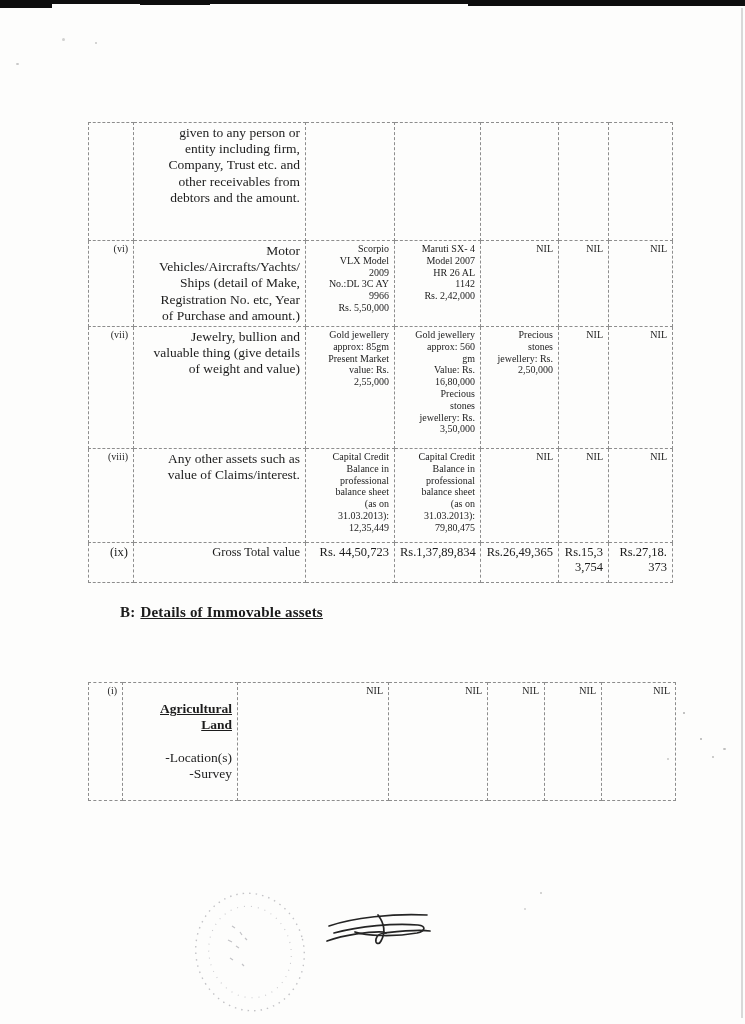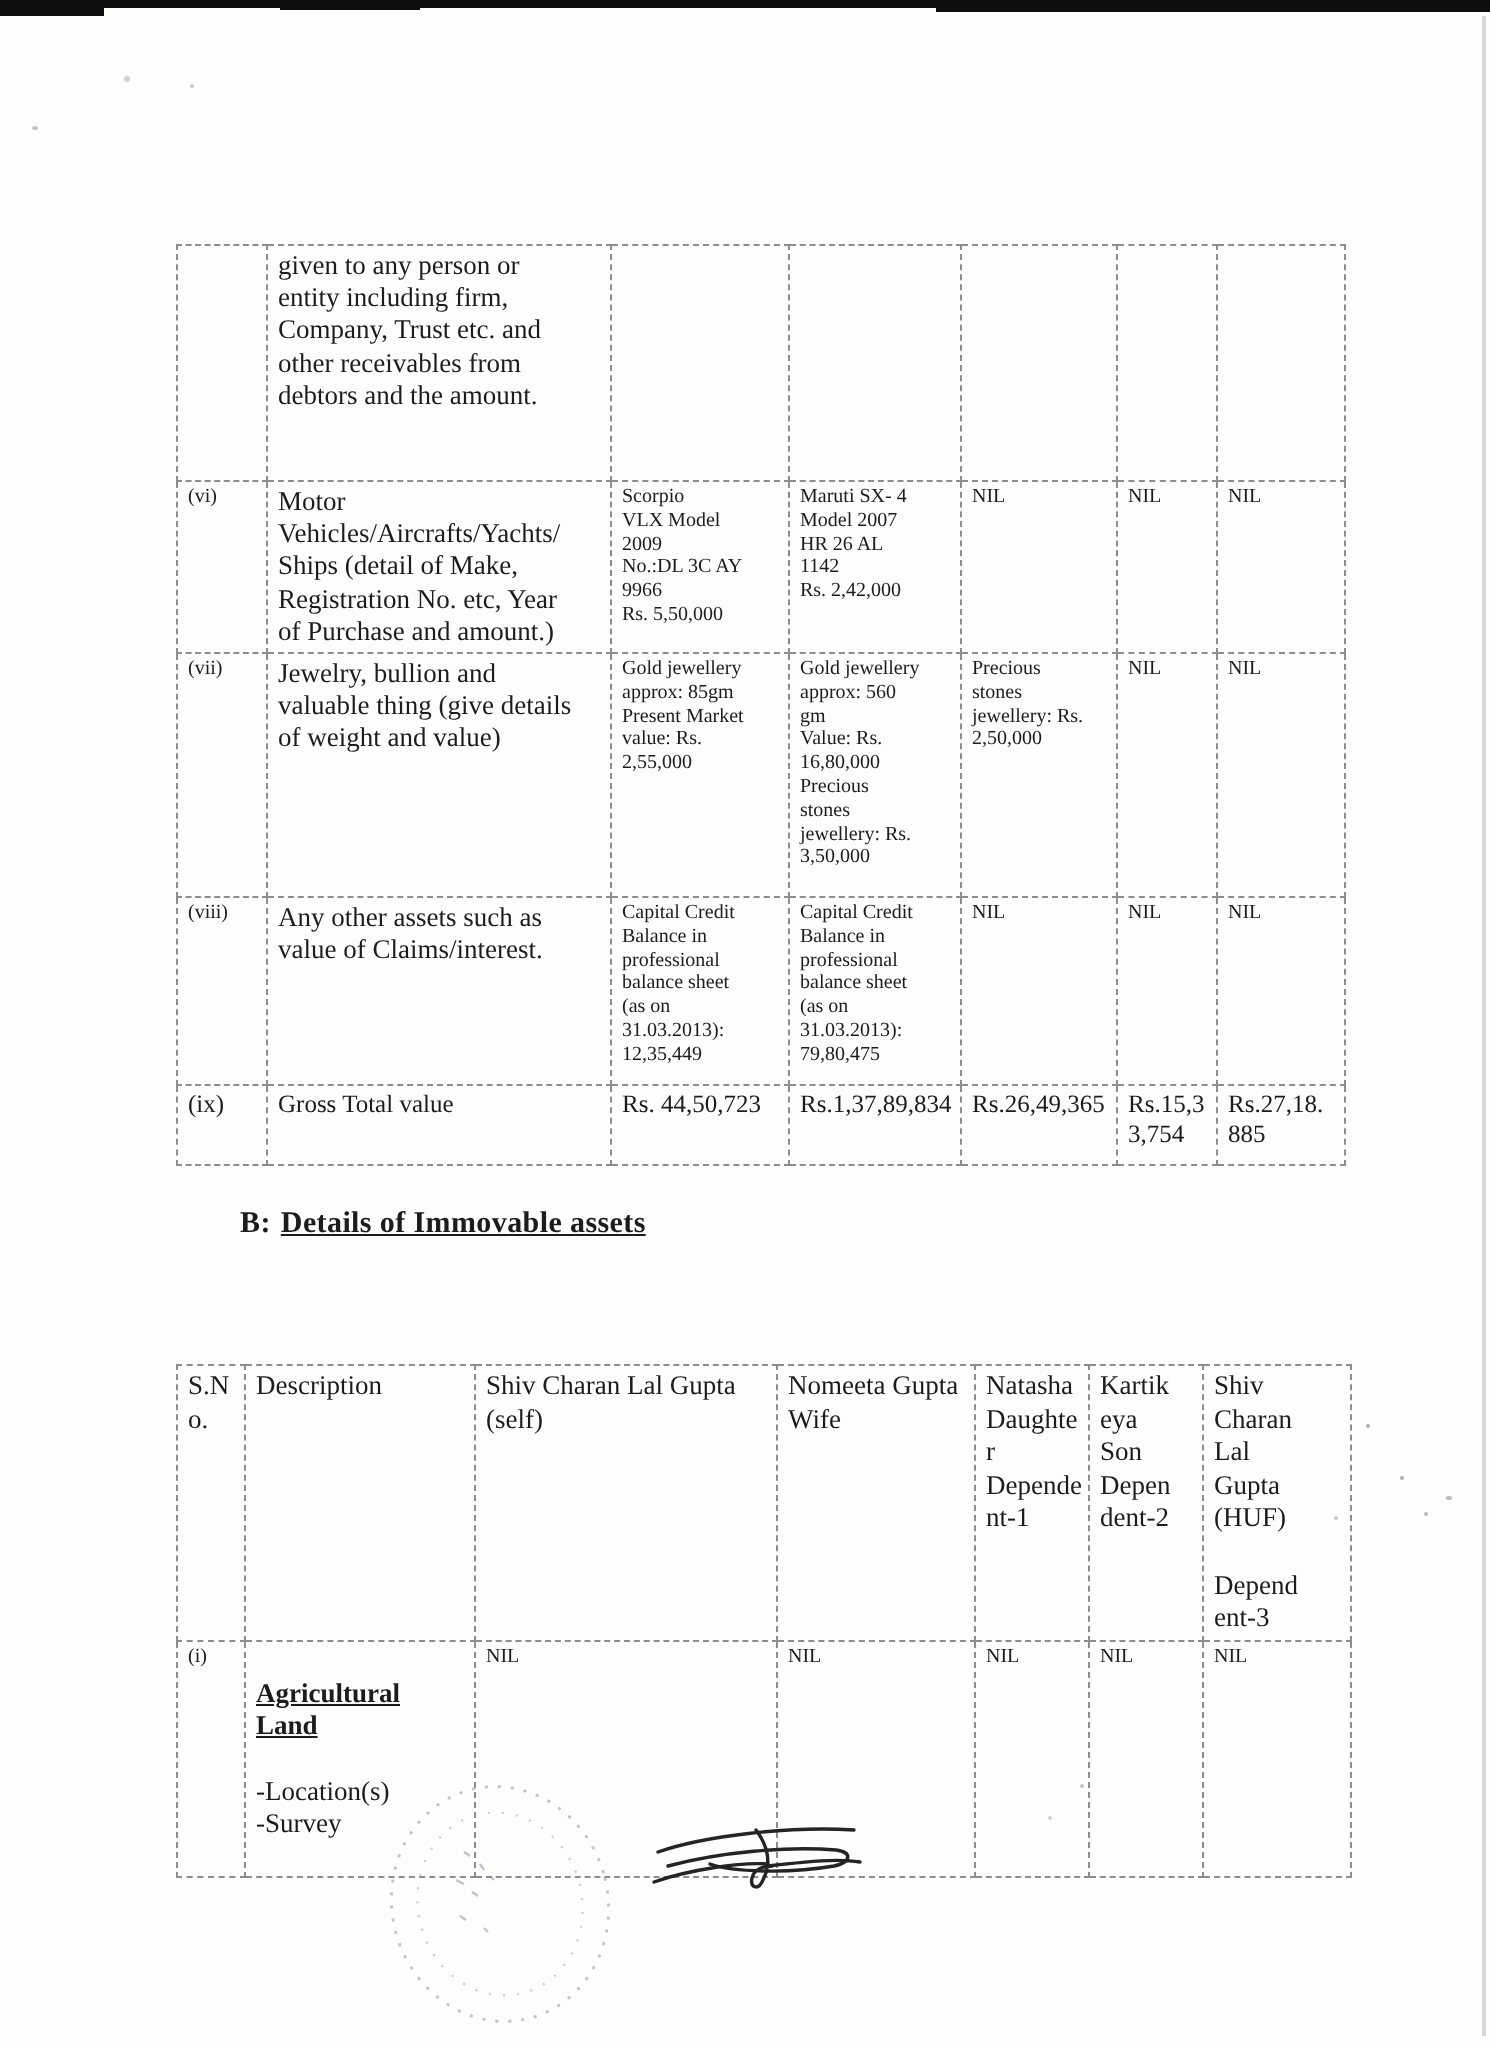--- a/index.html
+++ b/index.html
@@ -15,21 +15,21 @@
   .scan-band{position:absolute;background:#0e0e0e;}
   .scan-edge-right{position:absolute;right:2px;top:8px;width:2px;height:1010px;background:#b9b9b9;opacity:.55;}
   .speck{position:absolute;border-radius:50%;background:#8f8f8f;}
   
   table{border-collapse:collapse;table-layout:fixed;position:absolute;}
   td,th{
     border:1px dashed #8d8d8d;
     vertical-align:top;
     padding:2px 5px 2px 5px;
     font-weight:normal;
-    text-align:left;
+    text-align:right;
   }
   .t1{left:88px;top:122px;width:584px;}
   .t2{left:88px;top:682px;width:587px;}
   .desc{font-size:13.5px;line-height:1.2;white-space:pre-line;}
   .sno{font-size:10px;line-height:1.2;}
   .val{font-size:10px;line-height:1.18;white-space:pre-line;}
   .hdr{font-size:13.5px;line-height:1.23;white-space:pre-line;}
   .gross td{font-size:12.5px;}
   
   .section-b{
@@ -161,67 +161,40 @@
     </tr>
     <tr style="height:40px" class="gross">
       <td class="sno">(ix)</td>
       <td class="desc">Gross Total value</td>
       <td class="val">Rs. 44,50,723</td>
       <td class="val">Rs.1,37,89,834</td>
       <td class="val">Rs.26,49,365</td>
       <td class="val">Rs.15,3
 3,754</td>
       <td class="val">Rs.27,18.
-885</td>
+373</td>
     </tr>
   </tbody>
     </table>
 
   <div class="section-b">
     <span>B:</span><span class="title">Details of Immovable assets</span>
   </div>
 
   <table class="t2">
     <colgroup>
       <col style="width:34px">
         <col style="width:115px">
         <col style="width:151px">
       <col style="width:99px">
         <col style="width:57px">
         <col style="width:57px">
         <col style="width:74px">
     </colgroup>
     <tbody>
-        <tr style="height:133px">
-      <th class="hdr">S.N
-o.</th>
-      <th class="hdr">Description</th>
-      <th class="hdr">Shiv Charan Lal Gupta
-(self)</th>
-      <th class="hdr">Nomeeta Gupta
-Wife</th>
-      <th class="hdr">Natasha
-Daughte
-r
-Depende
-nt-1</th>
-      <th class="hdr">Kartik
-eya
-Son
-Depen
-dent-2</th>
-      <th class="hdr">Shiv
-Charan
-Lal
-Gupta
-(HUF)
-
-Depend
-ent-3</th>
-    </tr>
     <tr style="height:63px">
       <td class="sno">(i)</td>
       <td class="desc">
         <span class="ag-title">Agricultural
 Land</span>
         <span class="ag-lines">-Location(s)
 -Survey</span>
       </td>
       <td class="val">NIL</td>
       <td class="val">NIL</td>

